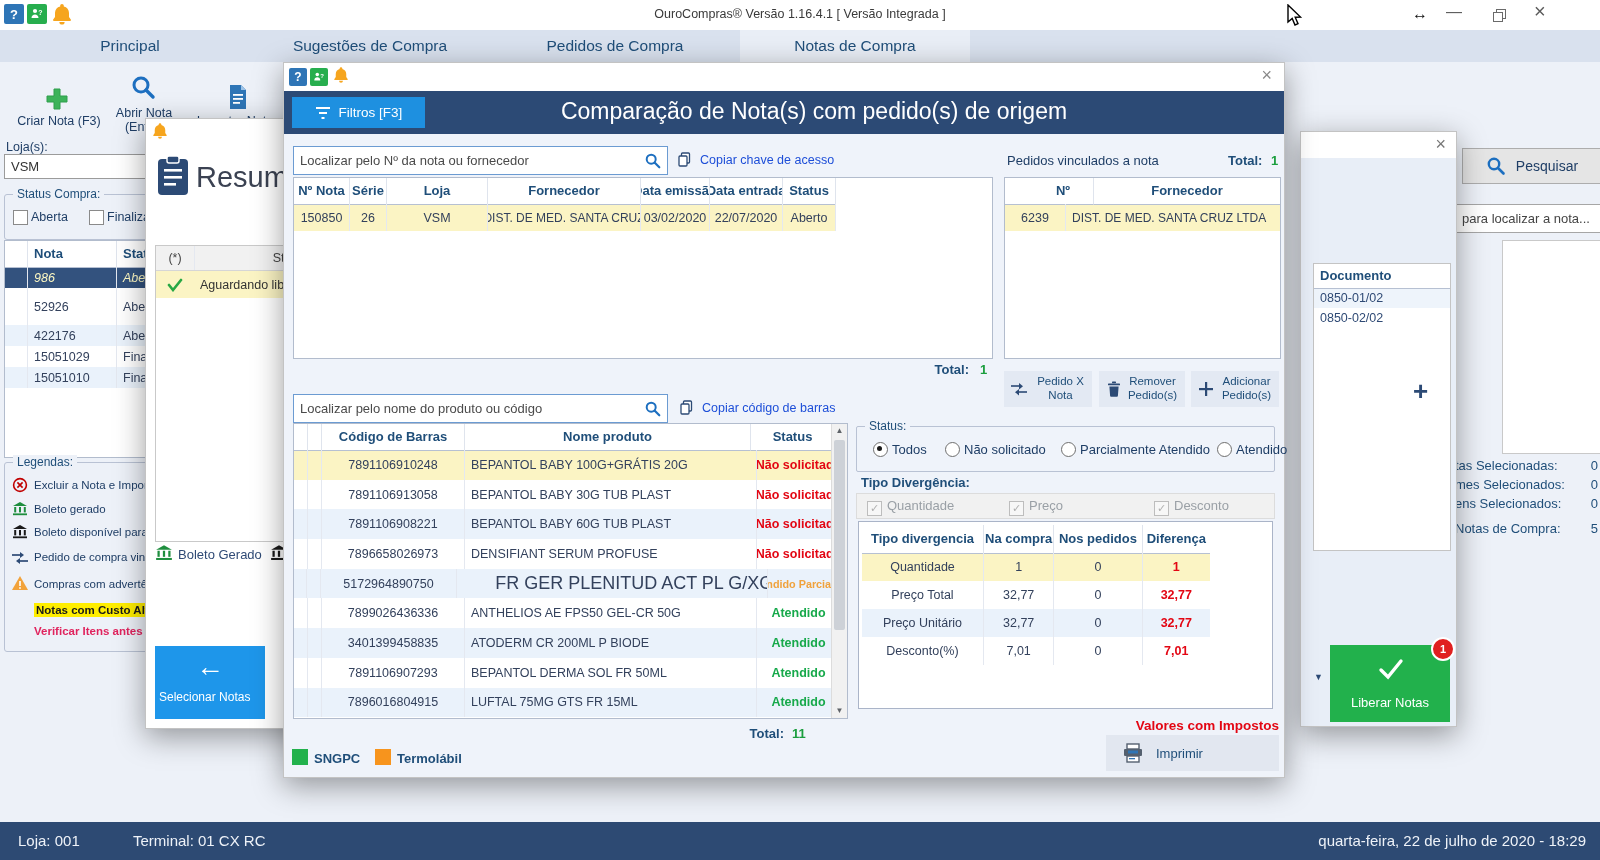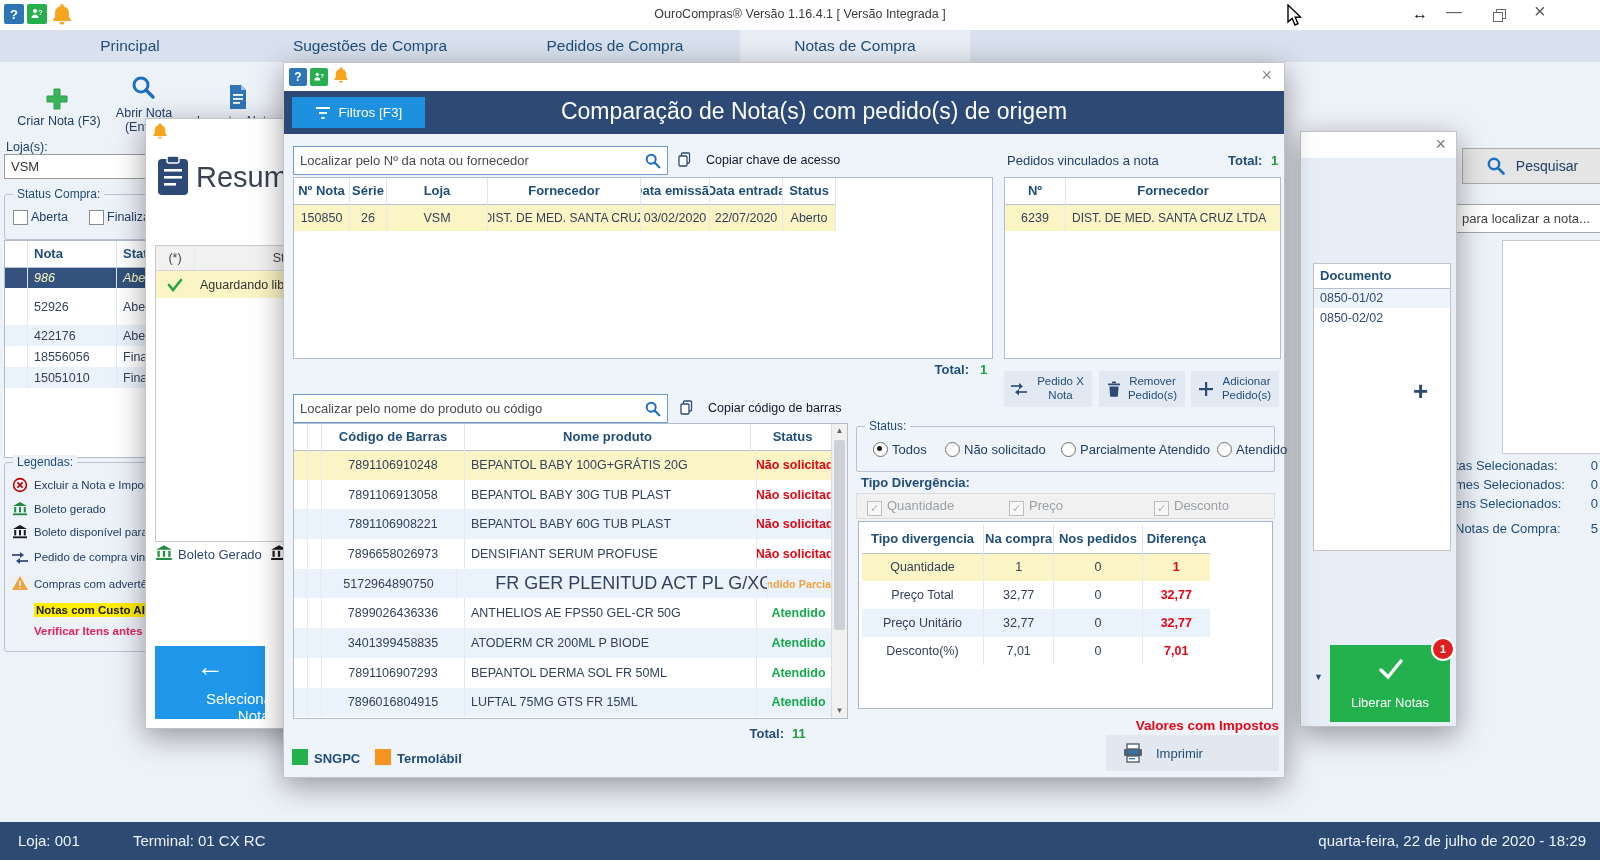--- a/index.html
+++ b/index.html
@@ -40,21 +40,21 @@
   .st-red{color:#e30613;font-weight:bold;}
   .st-org{color:#f0a23c;font-weight:bold;}
   .st-grn{color:#17a94b;font-weight:bold;}
   .greenval{color:#1b9e3e;font-weight:bold;}
   .totlbl{color:#1f4e79;font-weight:bold;}
   
   .searchbox{background:#fff;border:1px solid #6b9bd2;display:flex;align-items:center;}
   .searchbox input{border:0;outline:0;flex:1;height:100%;padding:0 6px;font-size:13px;
      font-family:"Liberation Sans",sans-serif;color:#444;background:transparent;}
   .searchbox input::placeholder{color:#4a4a4a;opacity:1;}
-  .linkico{display:flex;align-items:center;gap:15px;color:#0f172a;font-size:12.5px;cursor:pointer;}
+  .linkico{display:flex;align-items:center;gap:9px;color:#1d4ed8;font-size:12.5px;cursor:pointer;}
   .softbtn{background:#e3e9f3;display:flex;align-items:center;justify-content:center;gap:7px;
      color:#1f4e79;font-size:11.5px;text-align:center;line-height:1.2;}
   .bluebtn{background:#1e90e0;color:#fff;display:flex;align-items:center;justify-content:center;gap:8px;font-size:13.5px;}
   
   .dlg{background:#fff;border:1px solid #c3c3c3;box-shadow:0 8px 28px rgba(0,0,0,.38);}
   .statusbar{left:0;top:822px;width:1600px;height:38px;background:#2d4a73;color:#eef2f8;font-size:15px;}
   .scrolltrk{background:#f1f1f1;border-left:1px solid #dcdcdc;}
   .scrollarr{color:#5f6368;font-size:8px;text-align:center;line-height:14px;}
   .scrollthumb{background:#cdd1d7;border-radius:2px;}
 </style>
@@ -151,21 +151,21 @@
         <div class="gc l" style="width:82px;">52926</div>
         <div class="gc l" style="flex:1;">Aberta</div>
       </div>
       <div class="gr blu" style="height:21px;">
         <div class="gc" style="width:22px;"></div>
         <div class="gc l" style="width:82px;">422176</div>
         <div class="gc l" style="flex:1;">Aberta</div>
       </div>
       <div class="gr" style="height:21px;">
         <div class="gc" style="width:22px;"></div>
-        <div class="gc l" style="width:82px;">18556056</div>
+        <div class="gc l" style="width:82px;">15051029</div>
         <div class="gc l" style="flex:1;">Finalizada</div>
       </div>
       <div class="gr blu" style="height:21px;">
         <div class="gc" style="width:22px;"></div>
         <div class="gc l" style="width:82px;">15051010</div>
         <div class="gc l" style="flex:1;">Finalizada</div>
       </div>
     </div>
 
     <div class="abs gbox" style="left:4px;top:332px;width:144px;height:188px;">
@@ -312,21 +312,21 @@
           <path d="M8 1 1 5h14z"></path>
           <rect x="2.2" y="6" width="2" height="5.4"></rect>
           <rect x="7" y="6" width="2" height="5.4"></rect>
           <rect x="11.8" y="6" width="2" height="5.4"></rect>
           <rect x="1" y="12.4" width="14" height="1.8"></rect>
         </svg>
     </span>
 
     <div class="abs" style="left:9px;top:527px;width:110px;height:73px;background:#1e96ea;">
       <div class="abs" style="left:0;top:6px;width:100%;text-align:center;color:#fff;font-size:28px;line-height:30px;">←</div>
-      <div class="abs" style="left:12px;top:44px;width:100%;text-align:right;color:#fff;font-size:15px;">Selecionar Notas</div>
+      <div class="abs" style="left:4px;top:44px;width:100%;text-align:left;color:#fff;font-size:12px;">Selecionar Notas</div>
     </div>
   </div>
 
   <div class="abs dlg" style="left:283px;top:62px;width:1000px;height:714px;background:#eff3fa;z-index:20;">
 
     <div class="abs" style="left:0;top:0;width:100%;height:28px;background:#fff;">
       <div class="abs sq-ico" style="left:5px;top:5px;width:18px;height:18px;background:#2e75b6;font-size:12px;">?</div>
       <div class="abs sq-ico" style="left:26px;top:5px;width:18px;height:18px;background:#27ae4e;">
         <svg width="12" height="12" viewBox="0 0 14 14">
             <circle cx="5" cy="4" r="2.1" fill="#fff"></circle>
@@ -393,21 +393,21 @@
         <div class="gc" style="width:72px;">22/07/2020</div>
         <div class="gc" style="width:52px;">Aberto</div>
         <div class="gc" style="flex:1;border-right:none;background:#fff;"></div>
       </div>
     </div>
     <div class="abs totlbl" style="left:640px;top:299px;width:45px;text-align:right;">Total:</div>
     <div class="abs greenval" style="left:696px;top:299px;">1</div>
 
     <div class="abs grid" style="left:720px;top:114px;width:275px;height:180px;">
       <div class="gr gh" style="height:26px;">
-        <div class="gc" style="width:60px;">Nº</div>
+        <div class="gc" style="width:60px;padding-left:28px;">Nº</div>
         <div class="gc" style="flex:1;border-right:none;">Fornecedor</div>
       </div>
       <div class="gr yel" style="height:27px;">
         <div class="gc" style="width:60px;">6239</div>
         <div class="gc l" style="flex:1;border-right:none;font-size:12px;">DIST. DE MED. SANTA CRUZ LTDA</div>
       </div>
     </div>
 
     <div class="abs softbtn" style="left:720px;top:308px;width:88px;height:36px;">
       <svg width="18" height="14" viewBox="0 0 18 14" fill="#2c4a75">

